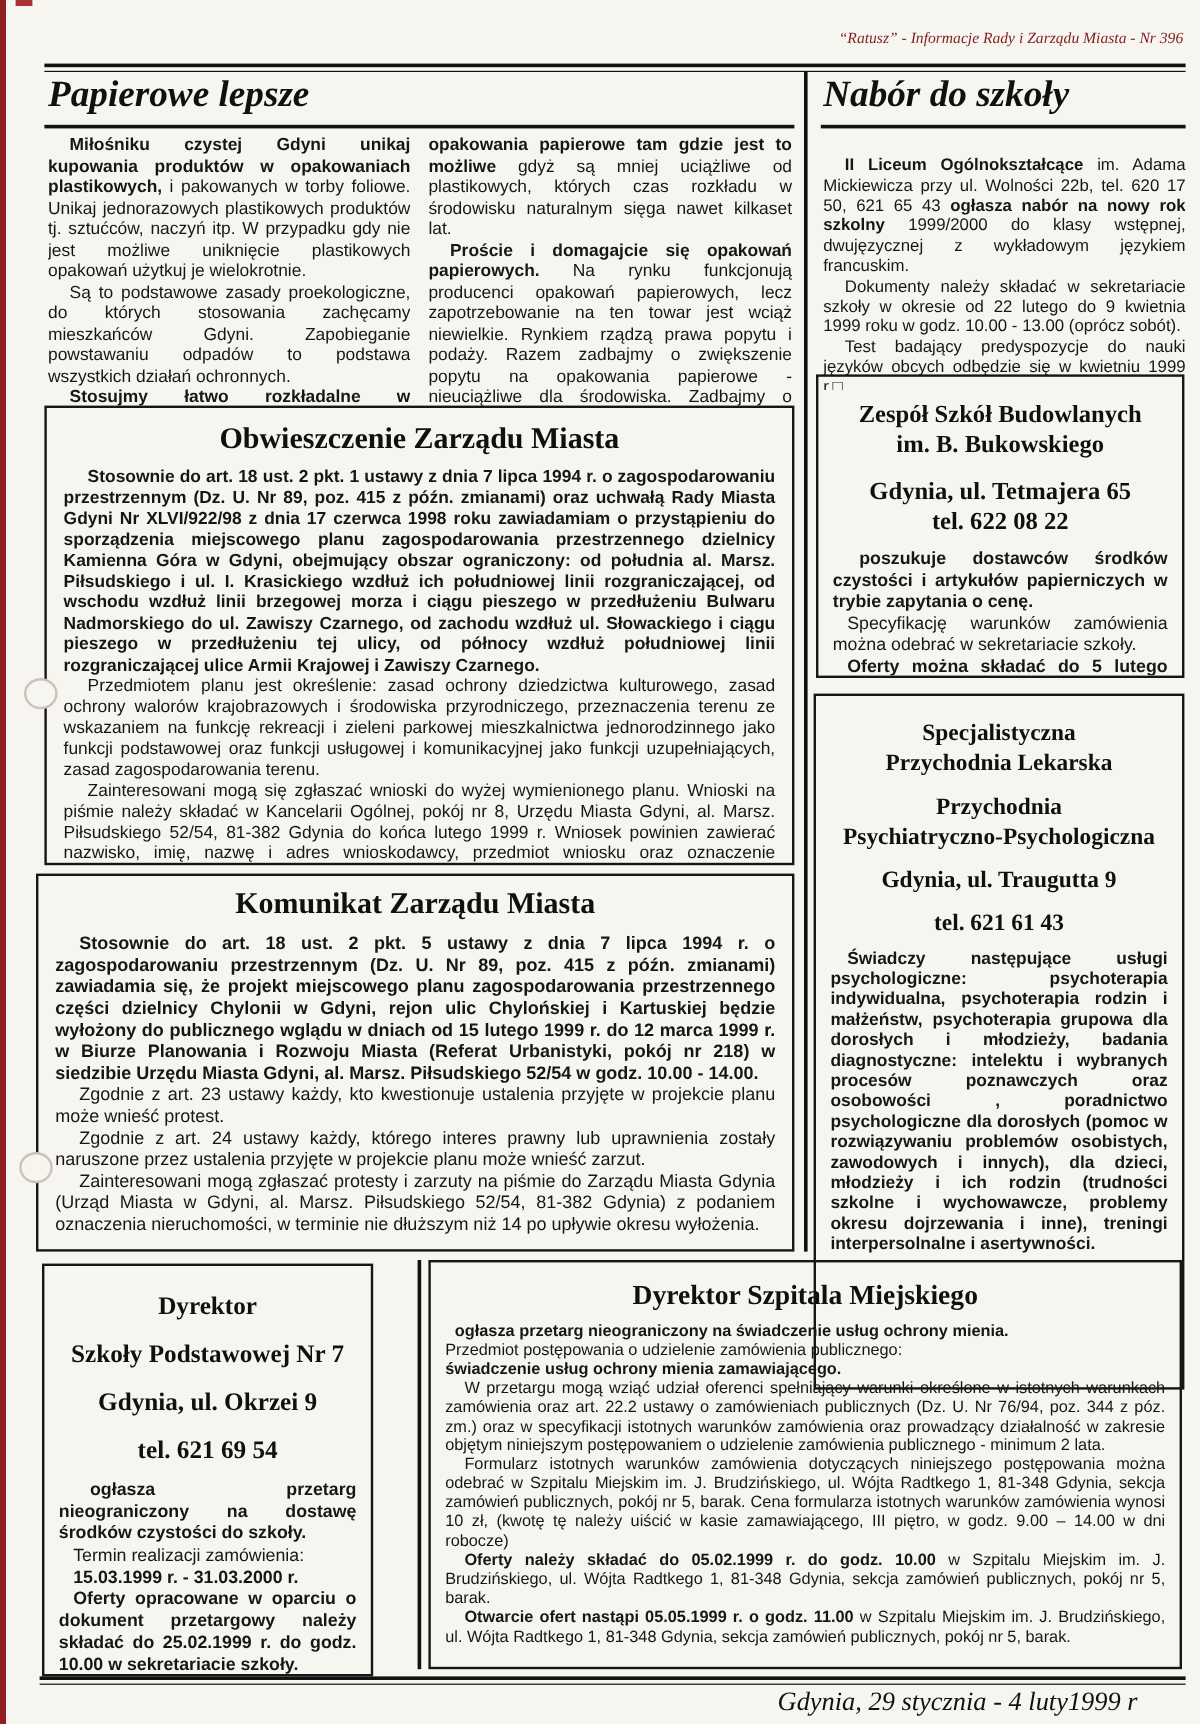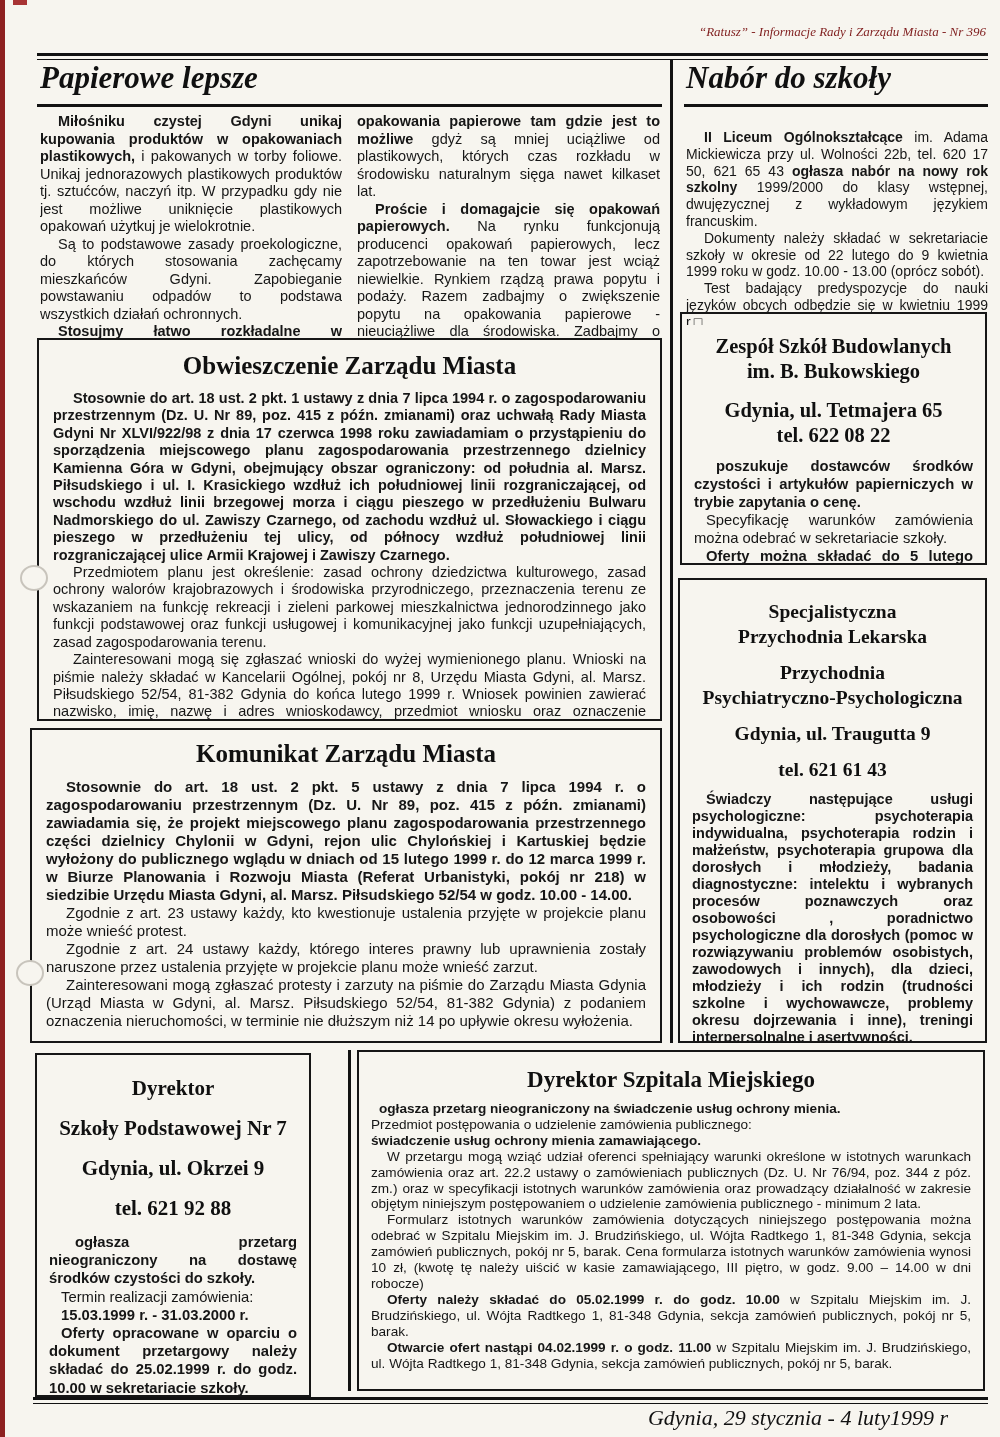--- a/index.html
+++ b/index.html
@@ -48,21 +48,21 @@
   .box-b p{font-size:15px;line-height:18px;text-indent:20px;margin:0;text-align:justify;}
 
   .box-c{left:680px;top:312px;width:307px;height:253px;padding:6px 12px;}
   .box-c .adtitle{font-size:20.5px;line-height:25px;}
   .box-c .gap{margin-top:14px;}
   .box-c p{font-size:14.8px;line-height:18px;margin:0;text-align:justify;}
   .box-c .body{margin-top:9px;}
   .box-c p.lead{text-indent:22px;}
   .box-c p{text-indent:12px;}
 
-  .box-d{left:678px;top:578px;width:309px;height:465px;padding:8px 12px;}
+  .box-d{left:678px;top:578px;width:309px;height:580px;padding:8px 12px;}
   .box-d .adtitle{font-size:19.5px;line-height:25px;}
   .box-d .gap{margin-top:11px;}
   .box-d p{font-size:14.5px;line-height:17px;margin:0;text-align:justify;text-indent:14px;}
   .box-d .body{margin-top:9px;}
 
   .box-e{left:35px;top:1053px;width:276px;height:344px;padding:6px 12px;}
   .box-e .adtitle{font-size:21px;line-height:25px;}
   .box-e .gap{margin-top:15px;}
   .box-e p{font-size:14.8px;line-height:18.2px;margin:0;text-align:justify;text-indent:12px;}
   .box-e .body{margin-top:12px;}
@@ -154,40 +154,40 @@
 
     </div>
   </section>
 
   <div class="vdivider" style="left:348px;top:1050px;height:341px;"></div>
 
   <section class="box box-e">
     <h3 class="adtitle gap">Dyrektor</h3>
     <h3 class="adtitle gap">Szkoły Podstawowej Nr 7</h3>
     <h3 class="adtitle gap">Gdynia, ul. Okrzei 9</h3>
-    <h3 class="adtitle gap">tel. 621 92 88</h3>
+    <h3 class="adtitle gap">tel. 621 69 54</h3>
     <div class="body">
       <p class="lead"><span class="b">ogłasza przetarg nieograniczony na dostawę środków czystości do szkoły.</span></p>
       <p><span>Termin realizacji zamówienia:</span></p>
       <p><span class="b">15.03.1999 r. - 31.03.2000 r.</span></p>
       <p><span class="b">Oferty opracowane w oparciu o dokument przetargowy należy składać do 25.02.1999 r. do godz. 10.00 w sekretariacie szkoły.</span></p>
       <p><span>Dokumenty przetargowe można odbierać w sekretariacie szkoły od dnia ogłoszenia przetargu w godz. 9.00 - 15.00.</span></p>
     </div>
   </section>
 
   <section class="box box-f">
     <h3 class="adtitle gap">Dyrektor Szpitala Miejskiego</h3>
     <div class="body">
       <p class="ind-sm"><span class="b">ogłasza przetarg nieograniczony na świadczenie usług ochrony mienia.</span></p>
       <p><span>Przedmiot postępowania o udzielenie zamówienia publicznego:</span></p>
       <p><span class="b">świadczenie usług ochrony mienia zamawiającego.</span></p>
       <p class="ind"><span>W przetargu mogą wziąć udział oferenci spełniający warunki określone w istotnych warunkach zamówienia oraz art. 22.2 ustawy o zamówieniach publicznych (Dz. U. Nr 76/94, poz. 344 z póz. zm.) oraz w specyfikacji istotnych warunków zamówienia oraz prowadzący działalność w zakresie objętym niniejszym postępowaniem o udzielenie zamówienia publicznego - minimum 2 lata.</span></p>
       <p class="ind"><span>Formularz istotnych warunków zamówienia dotyczących niniejszego postępowania można odebrać w Szpitalu Miejskim im. J. Brudzińskiego, ul. Wójta Radtkego 1, 81-348 Gdynia, sekcja zamówień publicznych, pokój nr 5, barak. Cena formularza istotnych warunków zamówienia wynosi 10 zł, (kwotę tę należy uiścić w kasie zamawiającego, III piętro, w godz. 9.00 – 14.00 w dni robocze)</span></p>
       <p class="ind"><span class="b">Oferty należy składać do 05.02.1999 r. do godz. 10.00</span><span> w Szpitalu Miejskim im. J. Brudzińskiego, ul. Wójta Radtkego 1, 81-348 Gdynia, sekcja zamówień publicznych, pokój nr 5, barak.</span></p>
-      <p class="ind"><span class="b">Otwarcie ofert nastąpi 04.02.1999 r. o godz. 11.00</span><span> w Szpitalu Miejskim im. J. Brudzińskiego, ul. Wójta Radtkego 1, 81-348 Gdynia, sekcja zamówień publicznych, pokój nr 5, barak.</span></p>
+      <p class="ind"><span class="b">Otwarcie ofert nastąpi 05.05.1999 r. o godz. 11.00</span><span> w Szpitalu Miejskim im. J. Brudzińskiego, ul. Wójta Radtkego 1, 81-348 Gdynia, sekcja zamówień publicznych, pokój nr 5, barak.</span></p>
 
     </div>
   </section>
 
   <div class="rule-double" style="left:33px;top:1397px;width:955px;"></div>
   <div class="footer">Gdynia, 29 stycznia - 4 luty1999 r</div>
 
   <div class="blob" style="left:20px;top:565px;"></div>
   <div class="blob" style="left:16px;top:960px;"></div>
 

